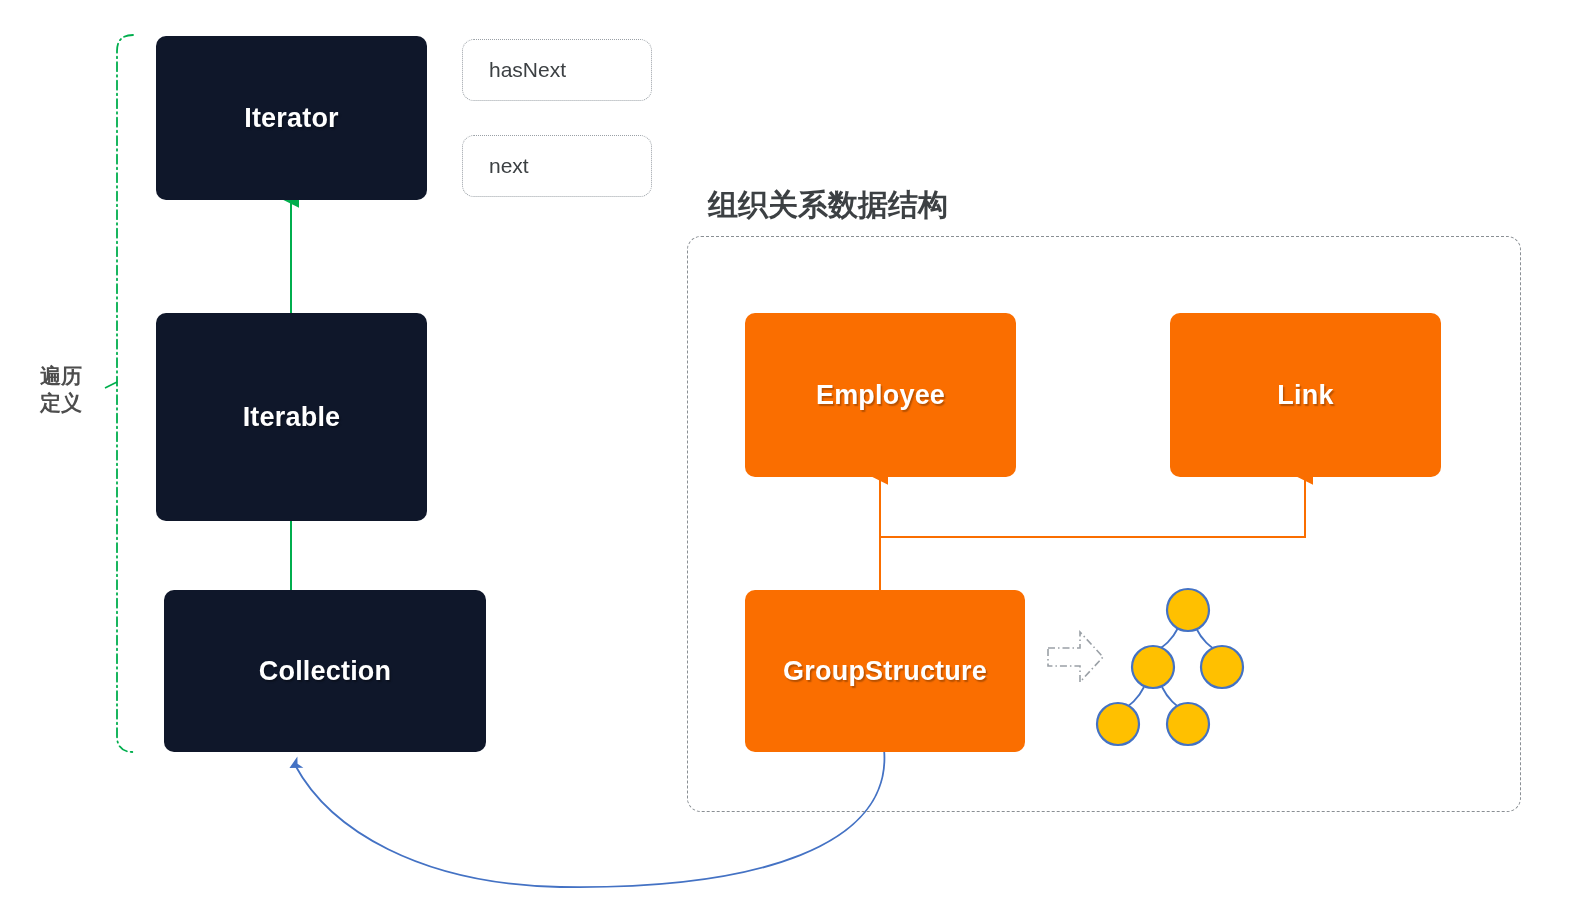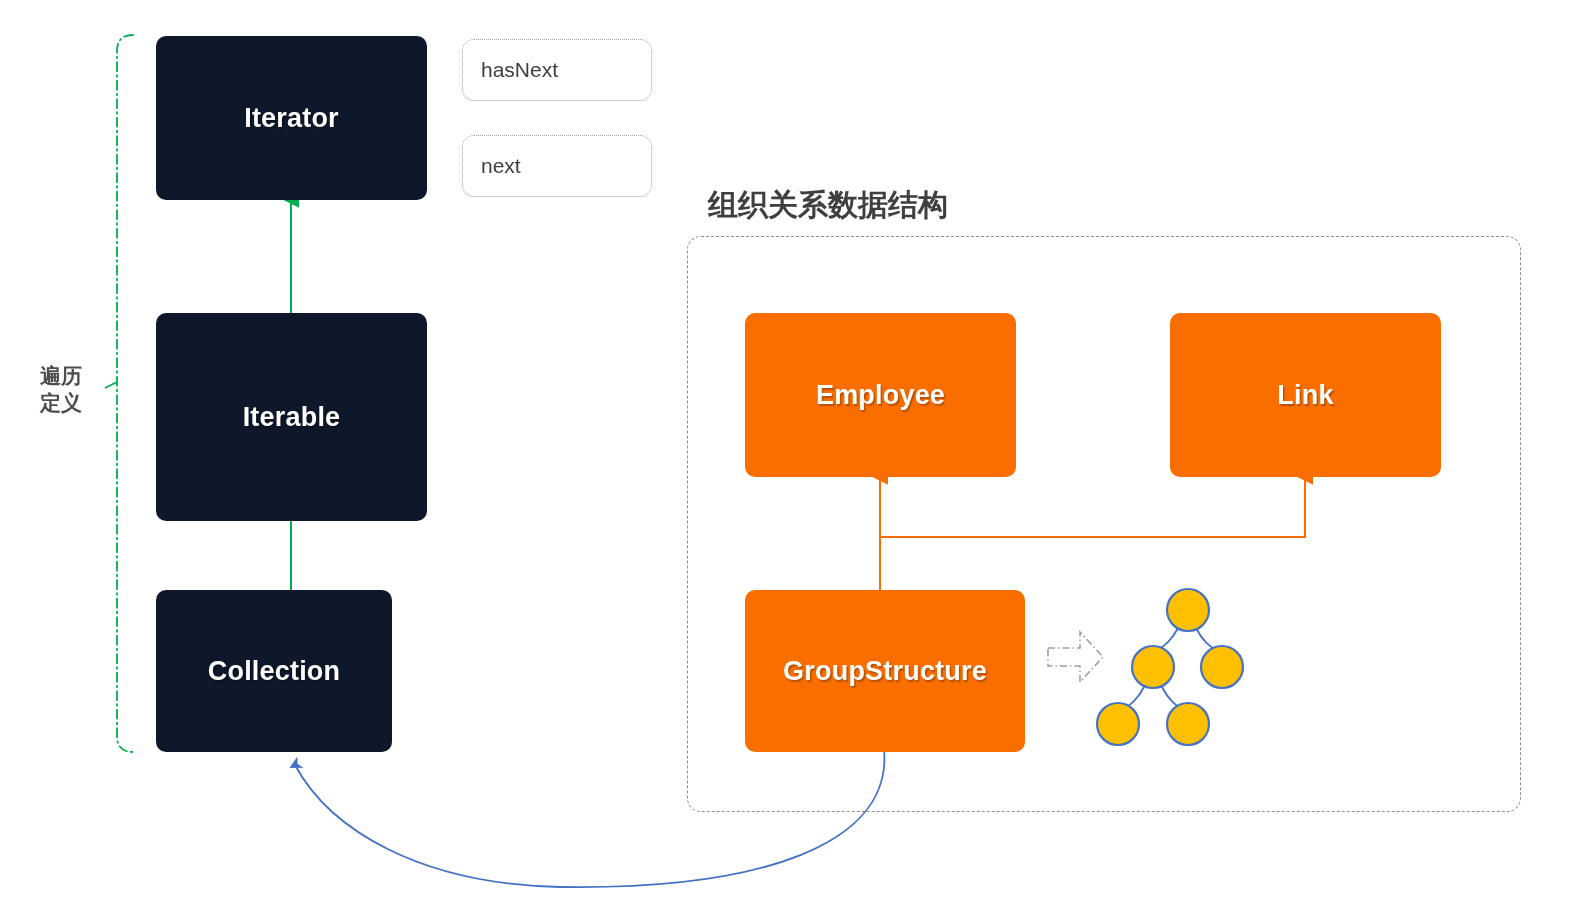--- a/index.html
+++ b/index.html
@@ -45,21 +45,21 @@
   .method-box {
     position: absolute;
     border: 1.6px dotted #9aa0a6;
     border-radius: 12px;
     box-sizing: border-box;
     display: flex;
     align-items: center;
     background: #ffffff;
     color: #3c4043;
     font-size: 21px;
-    padding-left: 18px;
+    padding-left: 26px;
     cursor: pointer;
   }
 
   .group-frame {
     position: absolute;
     border: 1.6px dashed #8a8f94;
     border-radius: 14px;
     box-sizing: border-box;
     background: transparent;
   }
@@ -136,21 +136,21 @@
 定义</div>
 
   <div class="node-box node-green" style="left:156px; top:36px; width:271px; height:164px;">
     <span>Iterator</span>
   </div>
 
   <div class="node-box node-green" style="left:156px; top:313px; width:271px; height:208px;">
     <span>Iterable</span>
   </div>
 
-  <div class="node-box node-green" style="left:156px; top:590px; width:236px; height:162px;">
+  <div class="node-box node-green" style="left:164px; top:590px; width:322px; height:162px;">
     <span>Collection</span>
   </div>
 
   <div class="method-box" style="left:462px; top:39px; width:190px; height:62px;">
     <span>hasNext</span>
   </div>
 
   <div class="method-box" style="left:462px; top:135px; width:190px; height:62px;">
     <span>next</span>
   </div>

